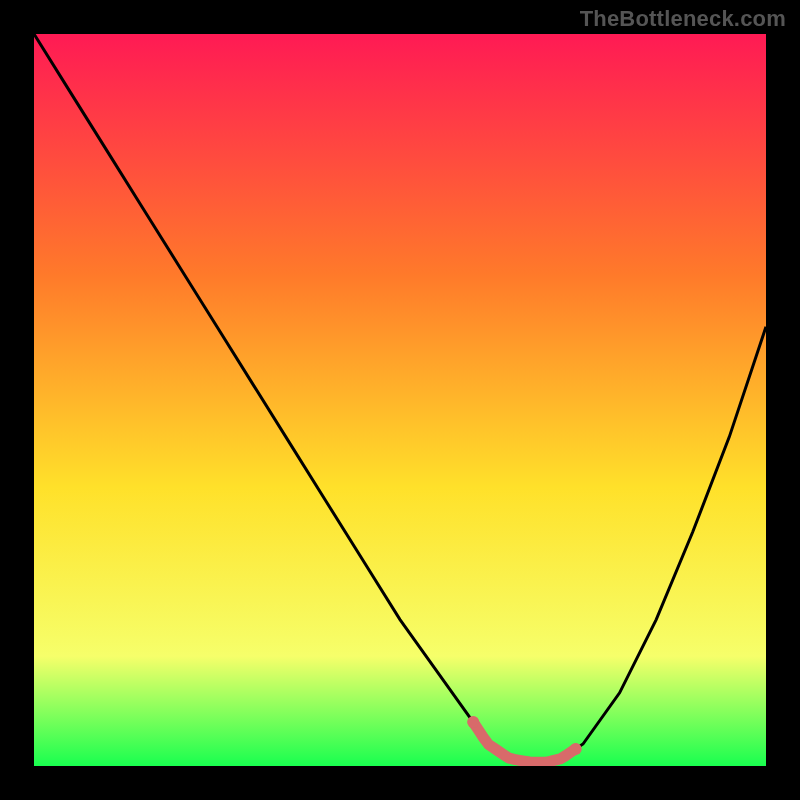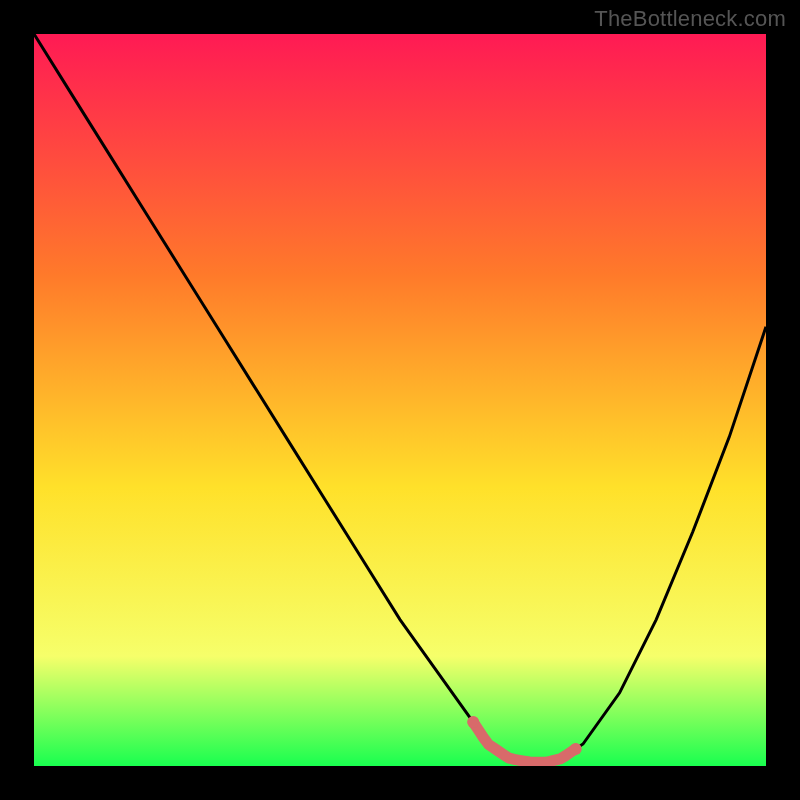--- a/index.html
+++ b/index.html
@@ -16,21 +16,21 @@
     width: 800px;
     height: 800px;
     background: #000;
   }
   .watermark {
     position: absolute;
     top: 6px;
     right: 14px;
     color: #555;
     font-size: 22px;
-    font-weight: 400;
+    font-weight: 700;
     z-index: 5;
     letter-spacing: 0.2px;
   }
   .plot-outer {
     position: absolute;
     left: 34px;
     top: 34px;
     width: 732px;
     height: 732px;
     background: #000;

